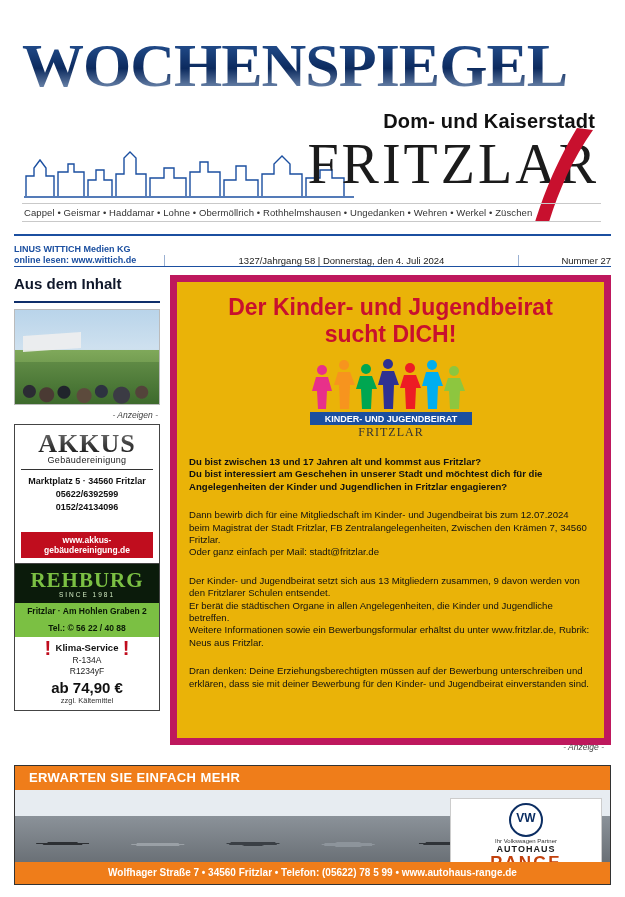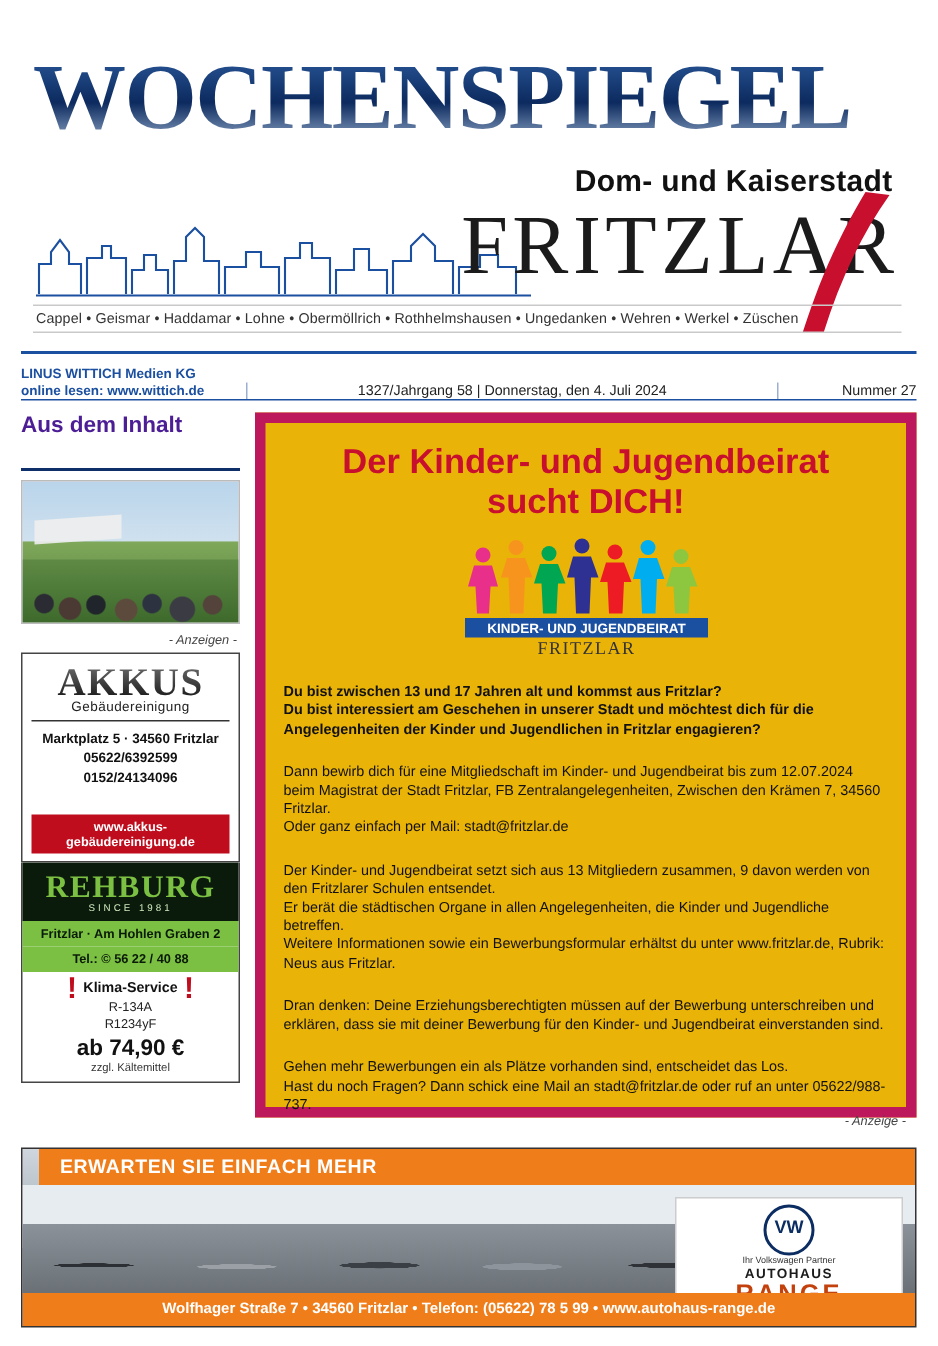--- a/index.html
+++ b/index.html
@@ -59,22 +59,22 @@
   .infobar .pub .blue{color:#1b4fa0;font-weight:700;}
   .infobar .mid{flex:1;text-align:center;font-size:9.5px;border-left:1px solid #9ab0d2;border-right:1px solid #9ab0d2;padding:0 6px;}
   .infobar .num{width:92px;text-align:right;font-size:9.5px;}
 
   
   .cols{display:flex;gap:10px;margin-top:8px;height:470px;}
   .left-col{width:146px;}
   .right-col{flex:1;border:7px solid #be185d;background:#eab308;position:relative;padding:8px 12px 4px 12px;box-sizing:border-box;}
 
   .inhalt-head{
-    font-size:15px;font-weight:700;color:#4c1d95;
-    border-bottom:2px solid #0f2f6b;padding-bottom:20px;margin-bottom:6px;
+    font-size:15px;font-weight:700;color:#0f172a;
+    border-bottom:2px solid #0f2f6b;padding-bottom:9px;margin-bottom:6px;
   }
   .photo{
     width:100%;height:96px;border:1px solid #bbb;box-sizing:border-box;
     background:linear-gradient(#b9d4ea,#cfe1ef 42%,#7fa85a 43%,#4e7a36 100%);
     position:relative;overflow:hidden;
   }
   .photo .tent{position:absolute;left:8px;top:24px;width:58px;height:16px;background:#eee;transform:skewY(-4deg);opacity:.9;}
   .photo .crowd{position:absolute;left:0;right:0;bottom:0;height:42px;background:
      radial-gradient(circle at 10% 70%, #2b2b33 0 6px, transparent 7px),
      radial-gradient(circle at 22% 78%, #4a3a33 0 7px, transparent 8px),
@@ -118,21 +118,21 @@
   .logo-kjb{margin:0 auto 10px;width:190px;height:84px;display:block;}
   .art p{font-size:9.6px;line-height:12.4px;margin:16px 0 9px;color:#111;text-align:left;}
   .art p.b{font-weight:700;}
   .anzeige-right{position:absolute;right:0;bottom:-14px;font-size:8.5px;font-style:italic;color:#444;}
 
   
   .bottomad{
     margin-top:20px;height:118px;border:1px solid #333;position:relative;overflow:hidden;
     background:linear-gradient(#cfd6dd,#9fa8b2 55%,#7d848c 100%);
   }
-  .ba-top{position:absolute;left:11px;top:0;right:0;height:24px;background:#ef7d1a;}
+  .ba-top{position:absolute;left:0;top:0;right:0;height:24px;background:#ef7d1a;}
   .ba-top .t{color:#fff;font-size:13px;font-weight:700;padding:4px 0 0 14px;letter-spacing:.4px;}
   .ba-photo{position:absolute;left:0;top:24px;right:0;bottom:22px;
     background:
       linear-gradient(180deg,#e7ecf1 0 38%, #b9c0c7 38% 58%, #6f757c 58% 100%);
   }
   .ba-cars{position:absolute;left:0;right:0;bottom:0;height:46px;
     background:
       radial-gradient(ellipse at 8% 60%, #2c2f33 0 26px, transparent 27px),
       radial-gradient(ellipse at 24% 62%, #9aa0a6 0 26px, transparent 27px),
       radial-gradient(ellipse at 40% 60%, #3a3f45 0 26px, transparent 27px),
@@ -275,22 +275,20 @@
 
       <div class="art">
         <p class="b" style="white-space:pre-line">Du bist zwischen 13 und 17 Jahren alt und kommst aus Fritzlar?
 Du bist interessiert am Geschehen in unserer Stadt und möchtest dich für die Angelegenheiten der Kinder und Jugendlichen in Fritzlar engagieren?</p>
         <p style="white-space:pre-line">Dann bewirb dich für eine Mitgliedschaft im Kinder- und Jugendbeirat bis zum 12.07.2024 beim Magistrat der Stadt Fritzlar, FB Zentralangelegenheiten, Zwischen den Krämen 7, 34560 Fritzlar.
 Oder ganz einfach per Mail: stadt@fritzlar.de</p>
         <p style="white-space:pre-line">Der Kinder- und Jugendbeirat setzt sich aus 13 Mitgliedern zusammen, 9 davon werden von den Fritzlarer Schulen entsendet.
 Er berät die städtischen Organe in allen Angelegenheiten, die Kinder und Jugendliche betreffen.
 Weitere Informationen sowie ein Bewerbungsformular erhältst du unter www.fritzlar.de, Rubrik: Neus aus Fritzlar.</p>
         <p style="white-space:pre-line">Dran denken: Deine Erziehungsberechtigten müssen auf der Bewerbung unterschreiben und erklären, dass sie mit deiner Bewerbung für den Kinder- und Jugendbeirat einverstanden sind.</p>
-        <p style="white-space:pre-line">Gehen mehr Bewerbungen ein als Plätze vorhanden sind, entscheidet das Los.
-Hast du noch Fragen? Dann schick eine Mail an stadt@fritzlar.de oder ruf an unter 05622/988-737.</p>
       </div>
 
       <div class="anzeige-right">- Anzeige -</div>
     </div>
   </div>
 
   <div class="bottomad">
     <div class="ba-top">
       <div class="t">ERWARTEN SIE EINFACH MEHR</div>
     </div>

